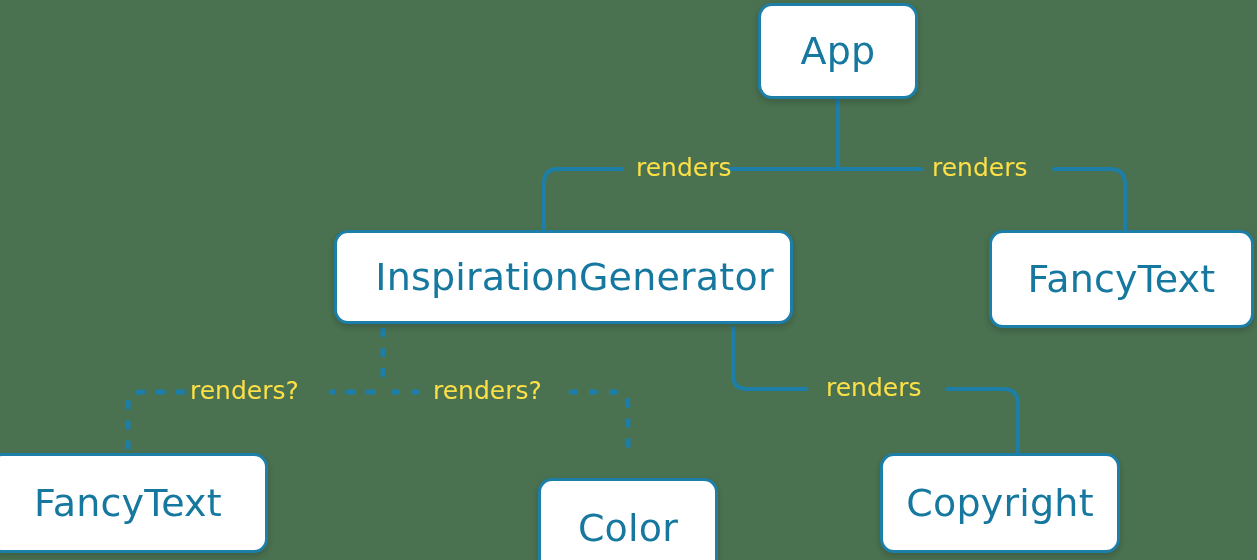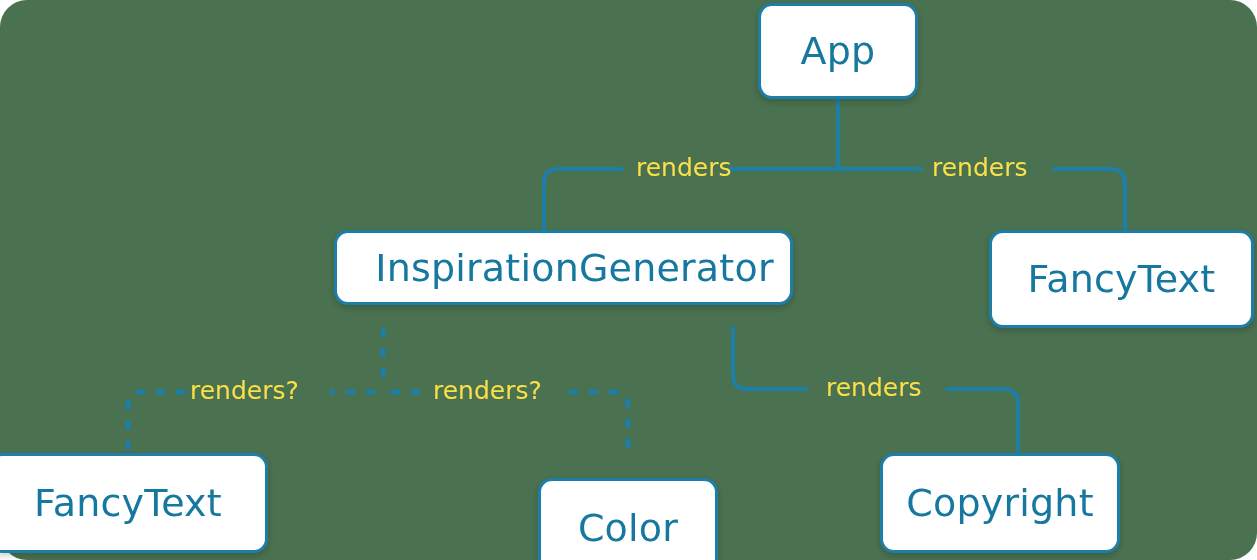--- a/index.html
+++ b/index.html
@@ -11,21 +11,20 @@
     width: 1257px;
     height: 560px;
     overflow: hidden;
     font-family: "DejaVu Sans", "Liberation Sans", sans-serif;
   }
   #diagram-root {
     position: relative;
     width: 1257px;
     height: 560px;
     background: #4a7150;
-    border-radius: 27px;
   }
   #edge-layer {
     position: absolute;
     left: 0;
     top: 0;
     width: 1257px;
     height: 560px;
   }
   .node {
     position: absolute;
@@ -81,21 +80,21 @@
     <path d="M 569 392 L 614 392 Q 628 392 628 406 L 628 453" fill="none" stroke="#1d7fa8" stroke-width="5" stroke-linecap="butt" stroke-dasharray="9 11"></path>
 
     <path d="M 733 328 L 733 375 Q 733 389 747 389 L 806 389" fill="none" stroke="#1d7fa8" stroke-width="4" stroke-linecap="round"></path>
     <path d="M 947 389 L 1003 389 Q 1018 389 1018 404 L 1018 453" fill="none" stroke="#1d7fa8" stroke-width="4" stroke-linecap="round"></path>
   </svg>
 
   <div class="node" style="left:758px; top:3px; width:160px; height:96px;">
     <span class="node-label">App</span>
   </div>
 
-  <div class="node" style="left:334px; top:230px; width:459px; height:75px;padding-left:22px;">
+  <div class="node" style="left:334px; top:230px; width:459px; height:94px;padding-left:22px;">
     <span class="node-label">InspirationGenerator</span>
   </div>
 
   <div class="node" style="left:989px; top:230px; width:265px; height:98px;">
     <span class="node-label">FancyText</span>
   </div>
 
   <div class="node" style="left:-12px; top:453px; width:280px; height:100px;">
     <span class="node-label">FancyText</span>
   </div>

